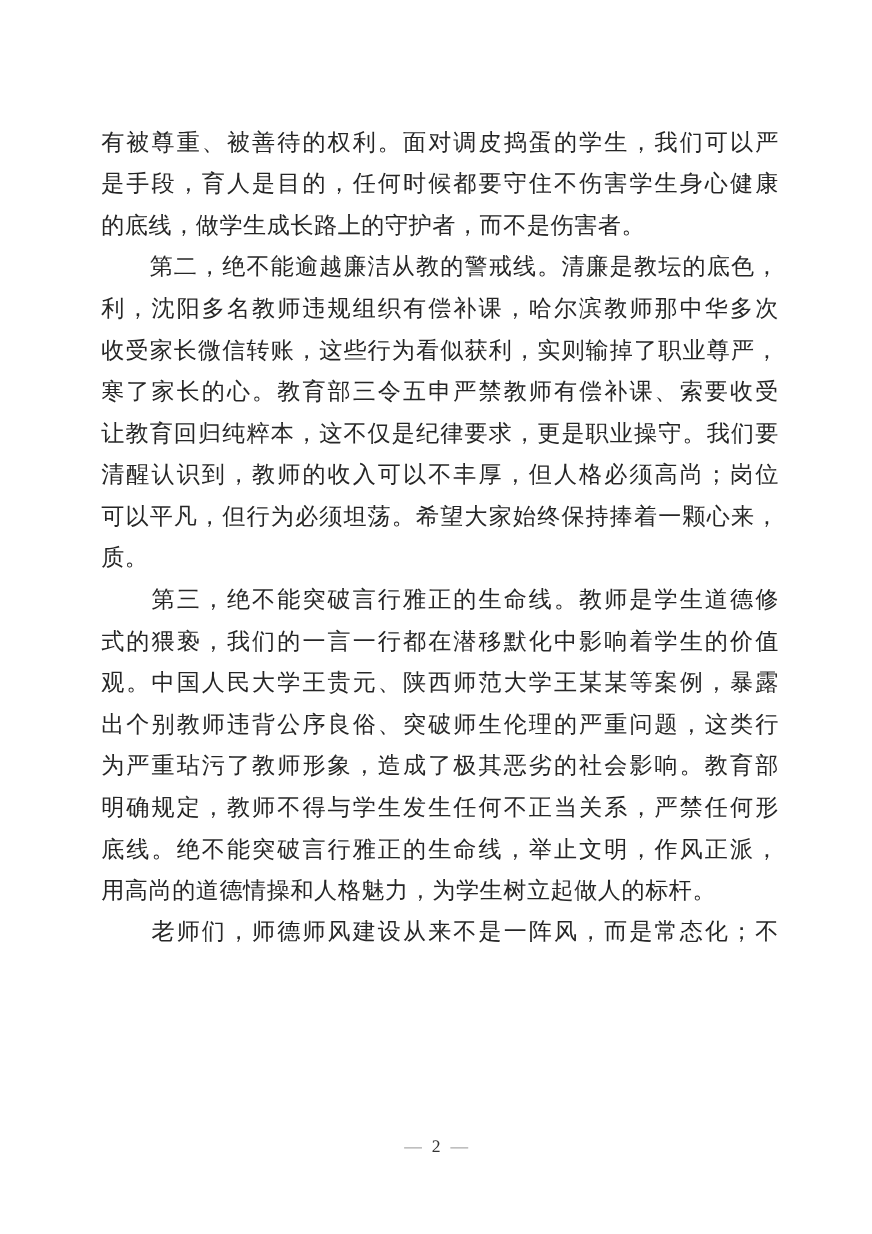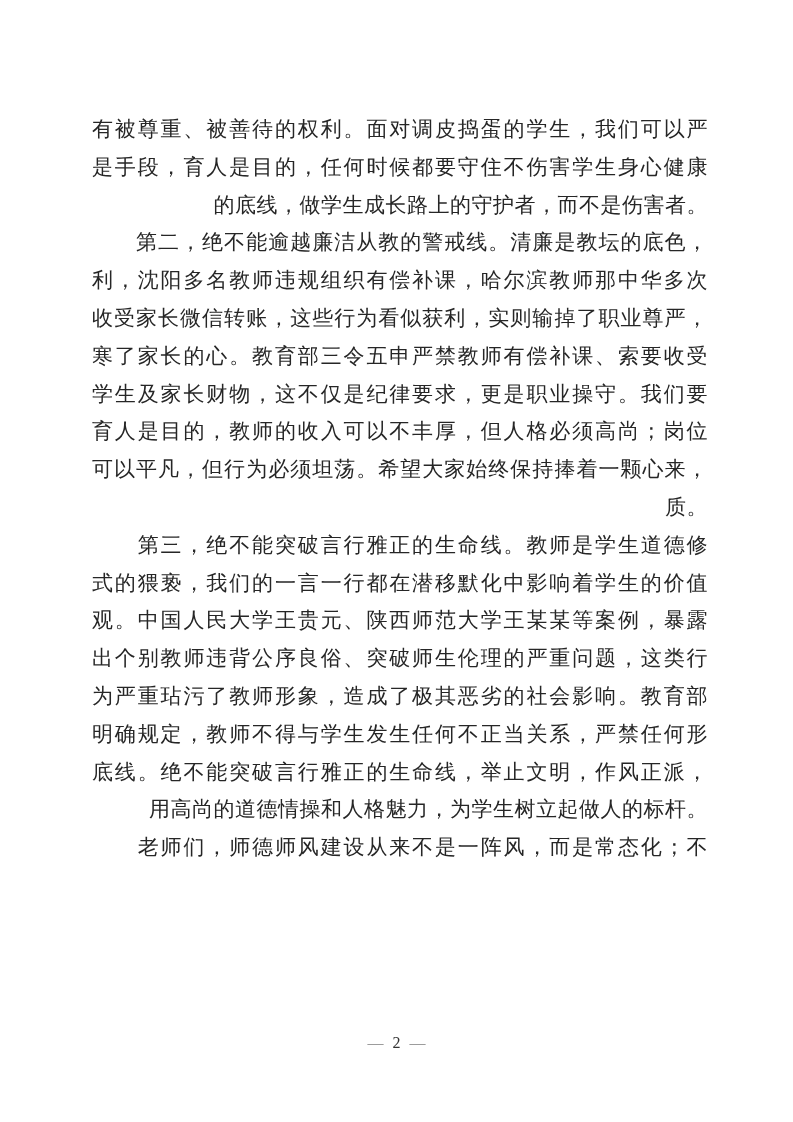--- a/index.html
+++ b/index.html
@@ -27,21 +27,21 @@
     top: 111px;
     width: 616px;
     color: #262626;
     font-size: 21px;
     line-height: 37.8px;
     font-weight: 400;
     letter-spacing: 0.5px;
   }
   .line {
     white-space: nowrap;
-    text-align: right;
+    text-align: left;
   }
   .line.fill {
     white-space: normal;
     text-align: justify;
     text-align-last: justify;
     text-justify: inter-character;
   }
   .footer {
     position: absolute;
     left: 0;
@@ -67,22 +67,22 @@
 <div class="page">
 
   <div class="text-block">
       <div class="line fill">有被尊重、被善待的权利。面对调皮捣蛋的学生，我们可以严</div>
       <div class="line fill">是手段，育人是目的，任何时候都要守住不伤害学生身心健康</div>
       <div class="line">的底线，做学生成长路上的守护者，而不是伤害者。</div>
       <div class="line fill">　　第二，绝不能逾越廉洁从教的警戒线。清廉是教坛的底色，</div>
       <div class="line fill">利，沈阳多名教师违规组织有偿补课，哈尔滨教师那中华多次</div>
       <div class="line fill">收受家长微信转账，这些行为看似获利，实则输掉了职业尊严，</div>
       <div class="line fill">寒了家长的心。教育部三令五申严禁教师有偿补课、索要收受</div>
-      <div class="line fill">学生及家长财物，这不仅是纪律要求，更是职业操守。我们要</div>
-      <div class="line fill">育人是目的，教师的收入可以不丰厚，但人格必须高尚；岗位</div>
+      <div class="line fill">让教育回归纯粹本，这不仅是纪律要求，更是职业操守。我们要</div>
+      <div class="line fill">清醒认识到，教师的收入可以不丰厚，但人格必须高尚；岗位</div>
       <div class="line fill">可以平凡，但行为必须坦荡。希望大家始终保持捧着一颗心来，</div>
       <div class="line">质。</div>
       <div class="line fill">　　第三，绝不能突破言行雅正的生命线。教师是学生道德修</div>
       <div class="line fill">式的猥亵，我们的一言一行都在潜移默化中影响着学生的价值</div>
       <div class="line fill">观。中国人民大学王贵元、陕西师范大学王某某等案例，暴露</div>
       <div class="line fill">出个别教师违背公序良俗、突破师生伦理的严重问题，这类行</div>
       <div class="line fill">为严重玷污了教师形象，造成了极其恶劣的社会影响。教育部</div>
       <div class="line fill">明确规定，教师不得与学生发生任何不正当关系，严禁任何形</div>
       <div class="line fill">底线。绝不能突破言行雅正的生命线，举止文明，作风正派，</div>
       <div class="line">用高尚的道德情操和人格魅力，为学生树立起做人的标杆。</div>

